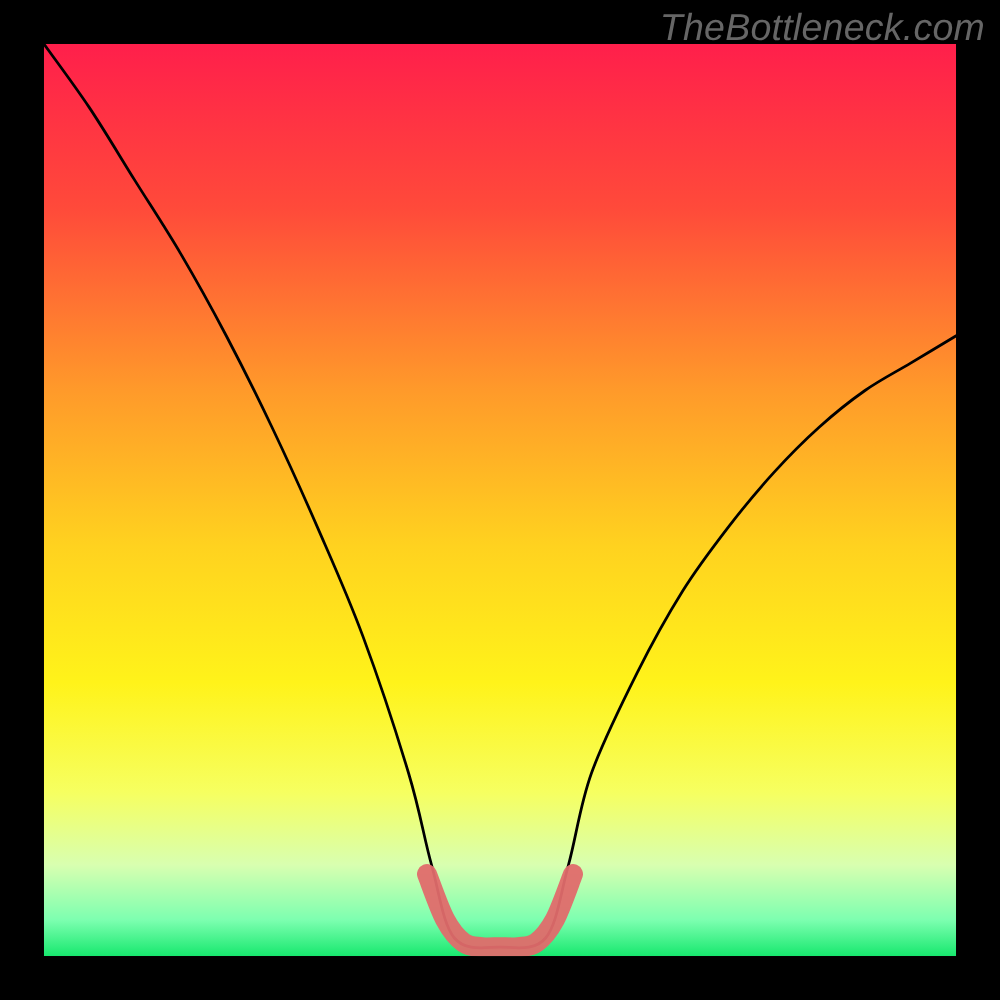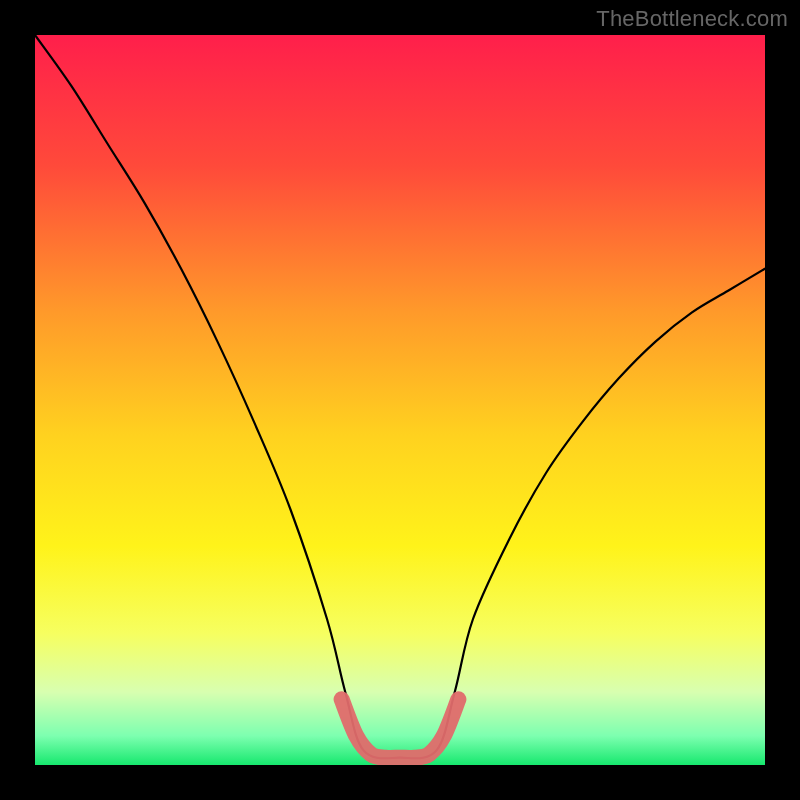--- a/index.html
+++ b/index.html
@@ -23,24 +23,25 @@
     top: 35px;
     width: 730px;
     height: 730px;
     overflow: hidden;
   }
   .watermark {
     position: absolute;
     top: 6px;
     right: 12px;
     color: #666;
-    font-size: 22px;
+    font-size: 30px;
     font-weight: 500;
     letter-spacing: 0.2px;
     user-select: none;
+    font-style: italic;
   }
   svg {
     display: block;
   }
 </style>
 </head>
 <body>
 
 <div class="frame">
 

